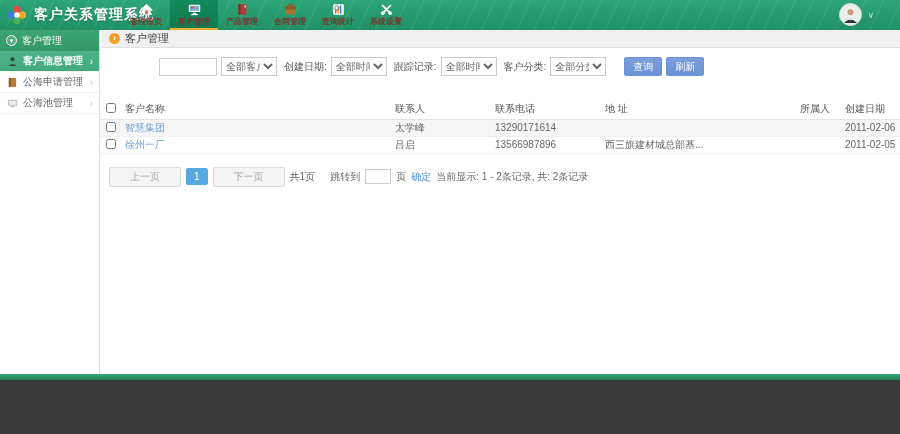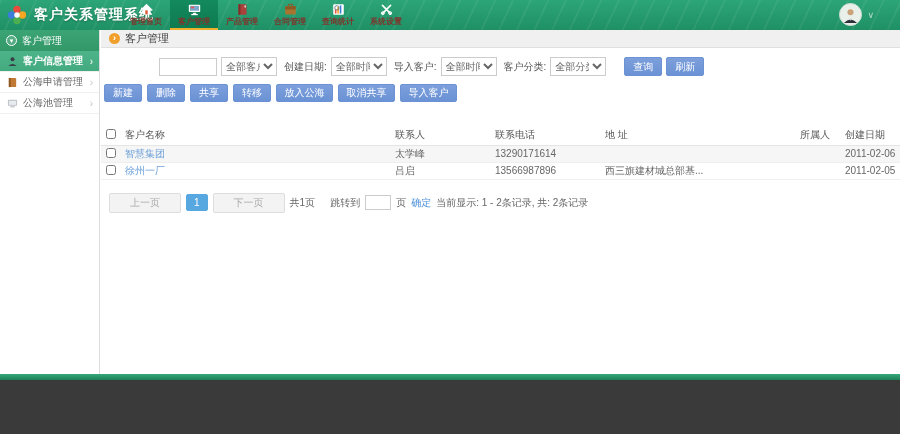--- a/index.html
+++ b/index.html
@@ -228,41 +228,32 @@
 
     <div class="filter-row">
       <input type="text" value="" style="">
       <select>
         <option>全部客户</option>
       </select>
       <span class="flabel">创建日期:</span>
       <select>
         <option>全部时间</option>
       </select>
-      <span class="flabel">导入客户:</span>
+      <span class="flabel">跟踪记录:</span>
       <select>
         <option>全部时间</option>
       </select>
       <span class="flabel">客户分类:</span>
       <select>
         <option>全部分类</option>
       </select>
       <button class="btn-blue first">查询</button>
       <button class="btn-blue">刷新</button>
     </div>
 
-    <div class="action-row">
-      <button class="btn-blue w38">新建</button>
-      <button class="btn-blue w38">删除</button>
-      <button class="btn-blue w38">共享</button>
-      <button class="btn-blue w38">转移</button>
-      <button class="btn-blue w56">放入公海</button>
-      <button class="btn-blue w56">取消共享</button>
-      <button class="btn-blue w56">导入客户</button>
-    </div>
 
     <table class="table">
       <colgroup>
         <col class="c-chk">
           <col class="c-name">
           <col class="c-contact">
           <col class="c-phone">
           <col class="c-addr">
           <col class="c-owner">
           <col class="c-date">

